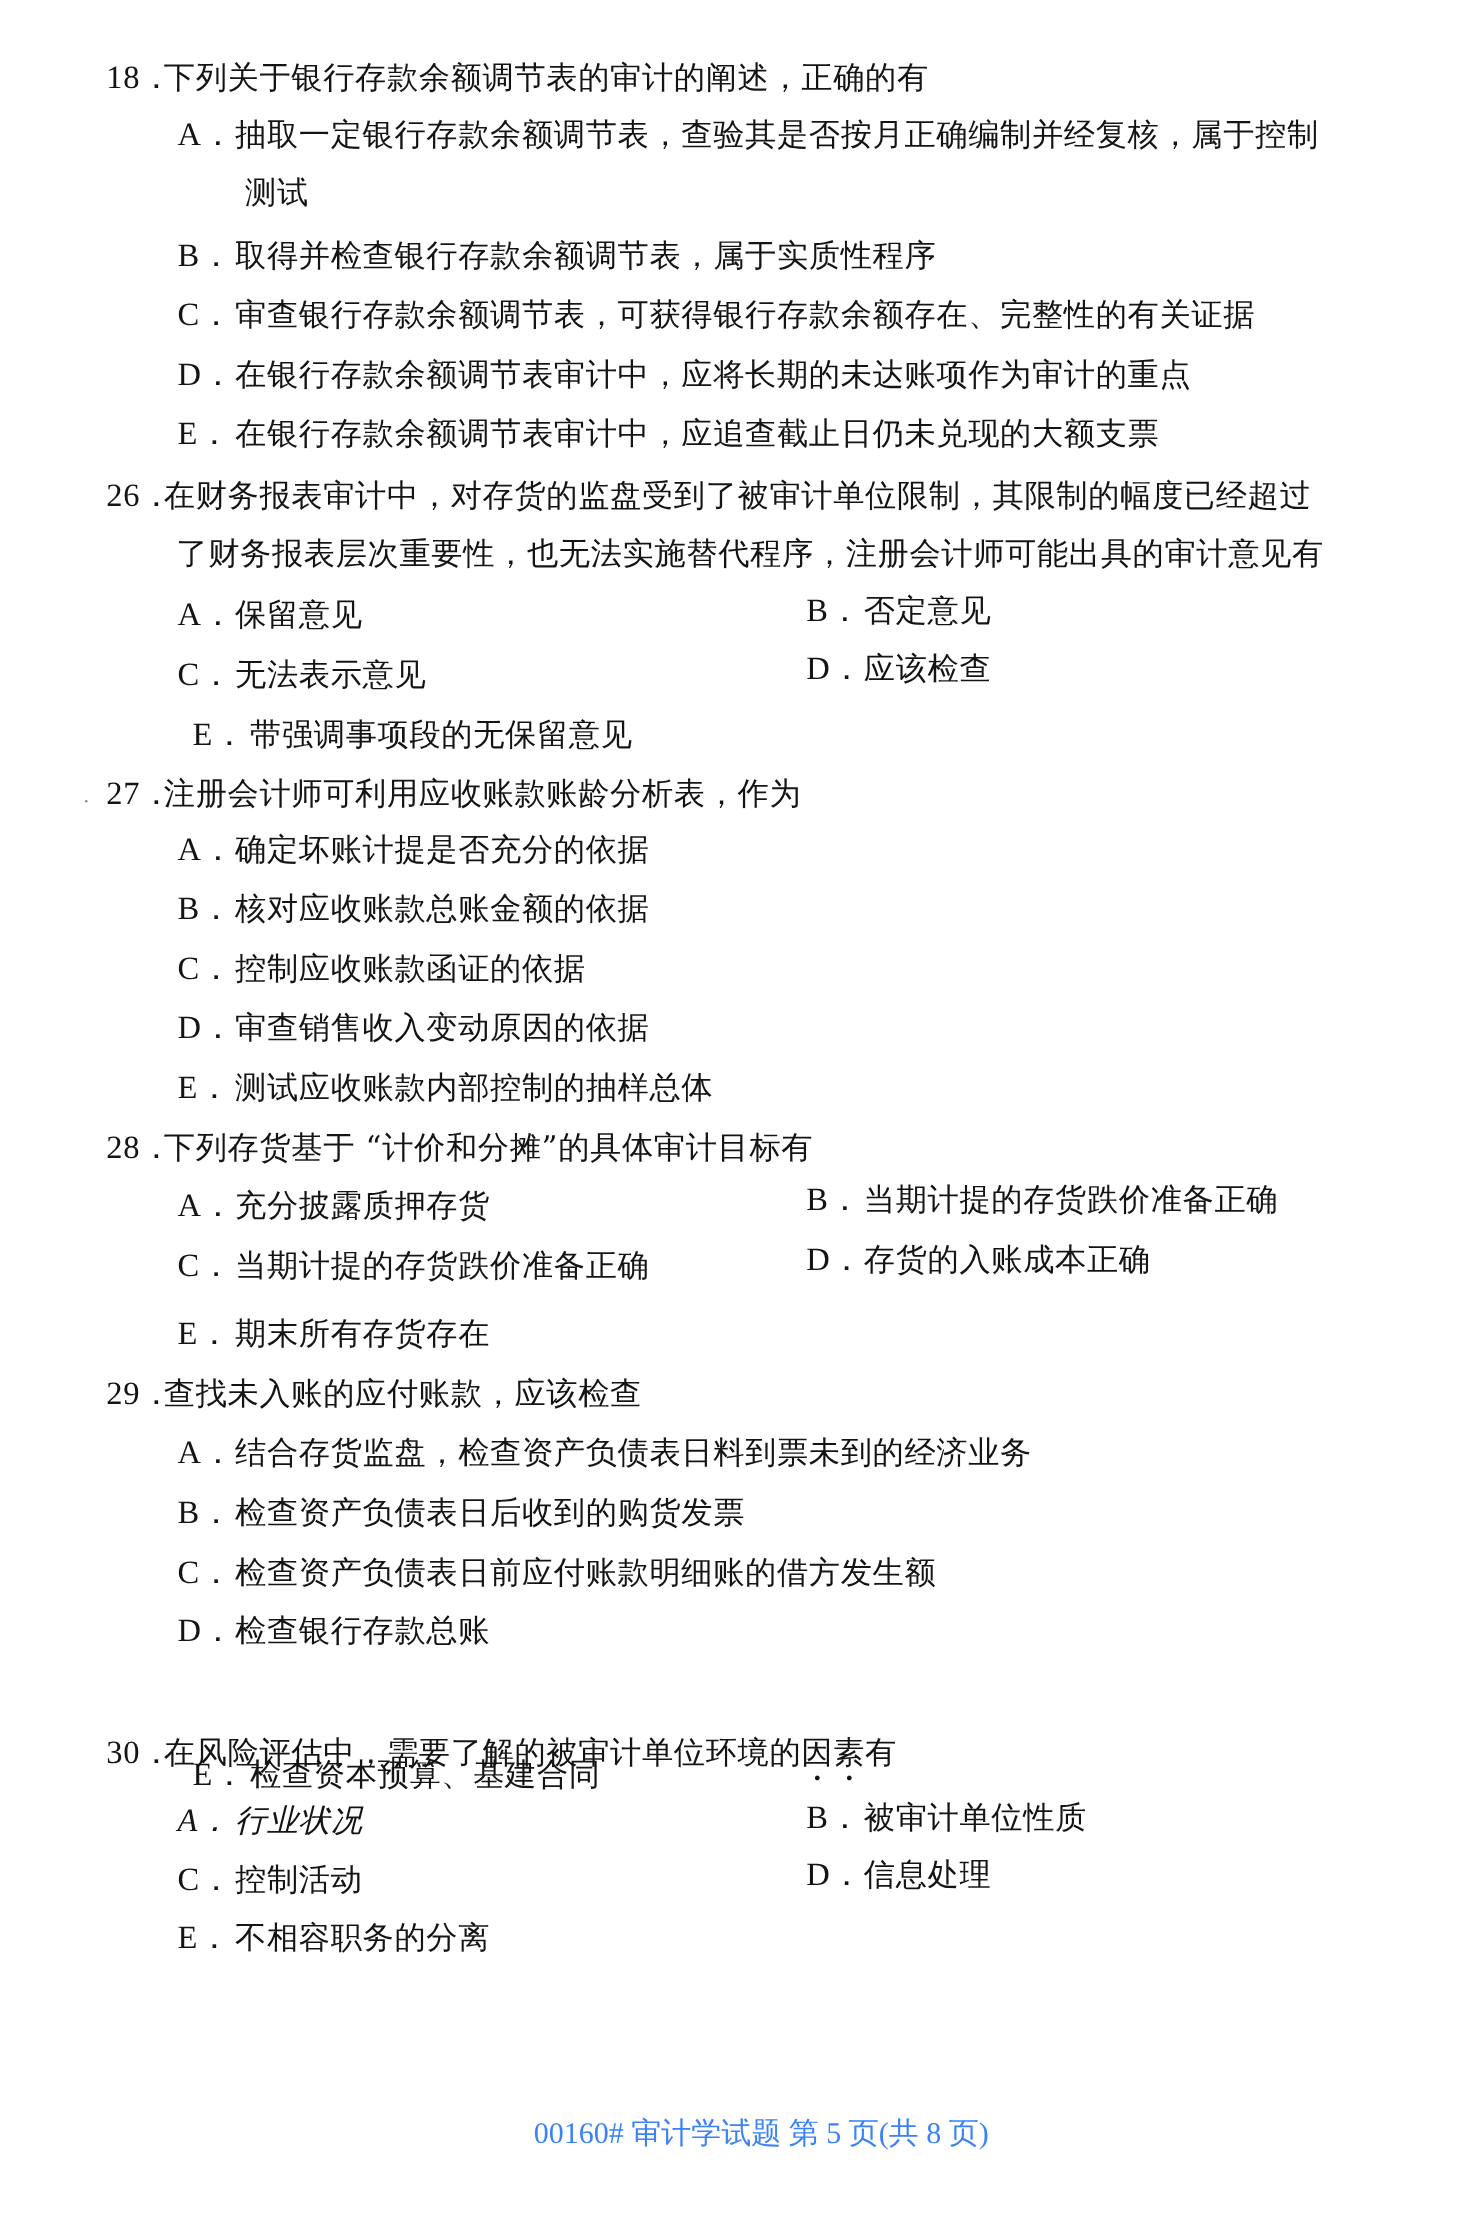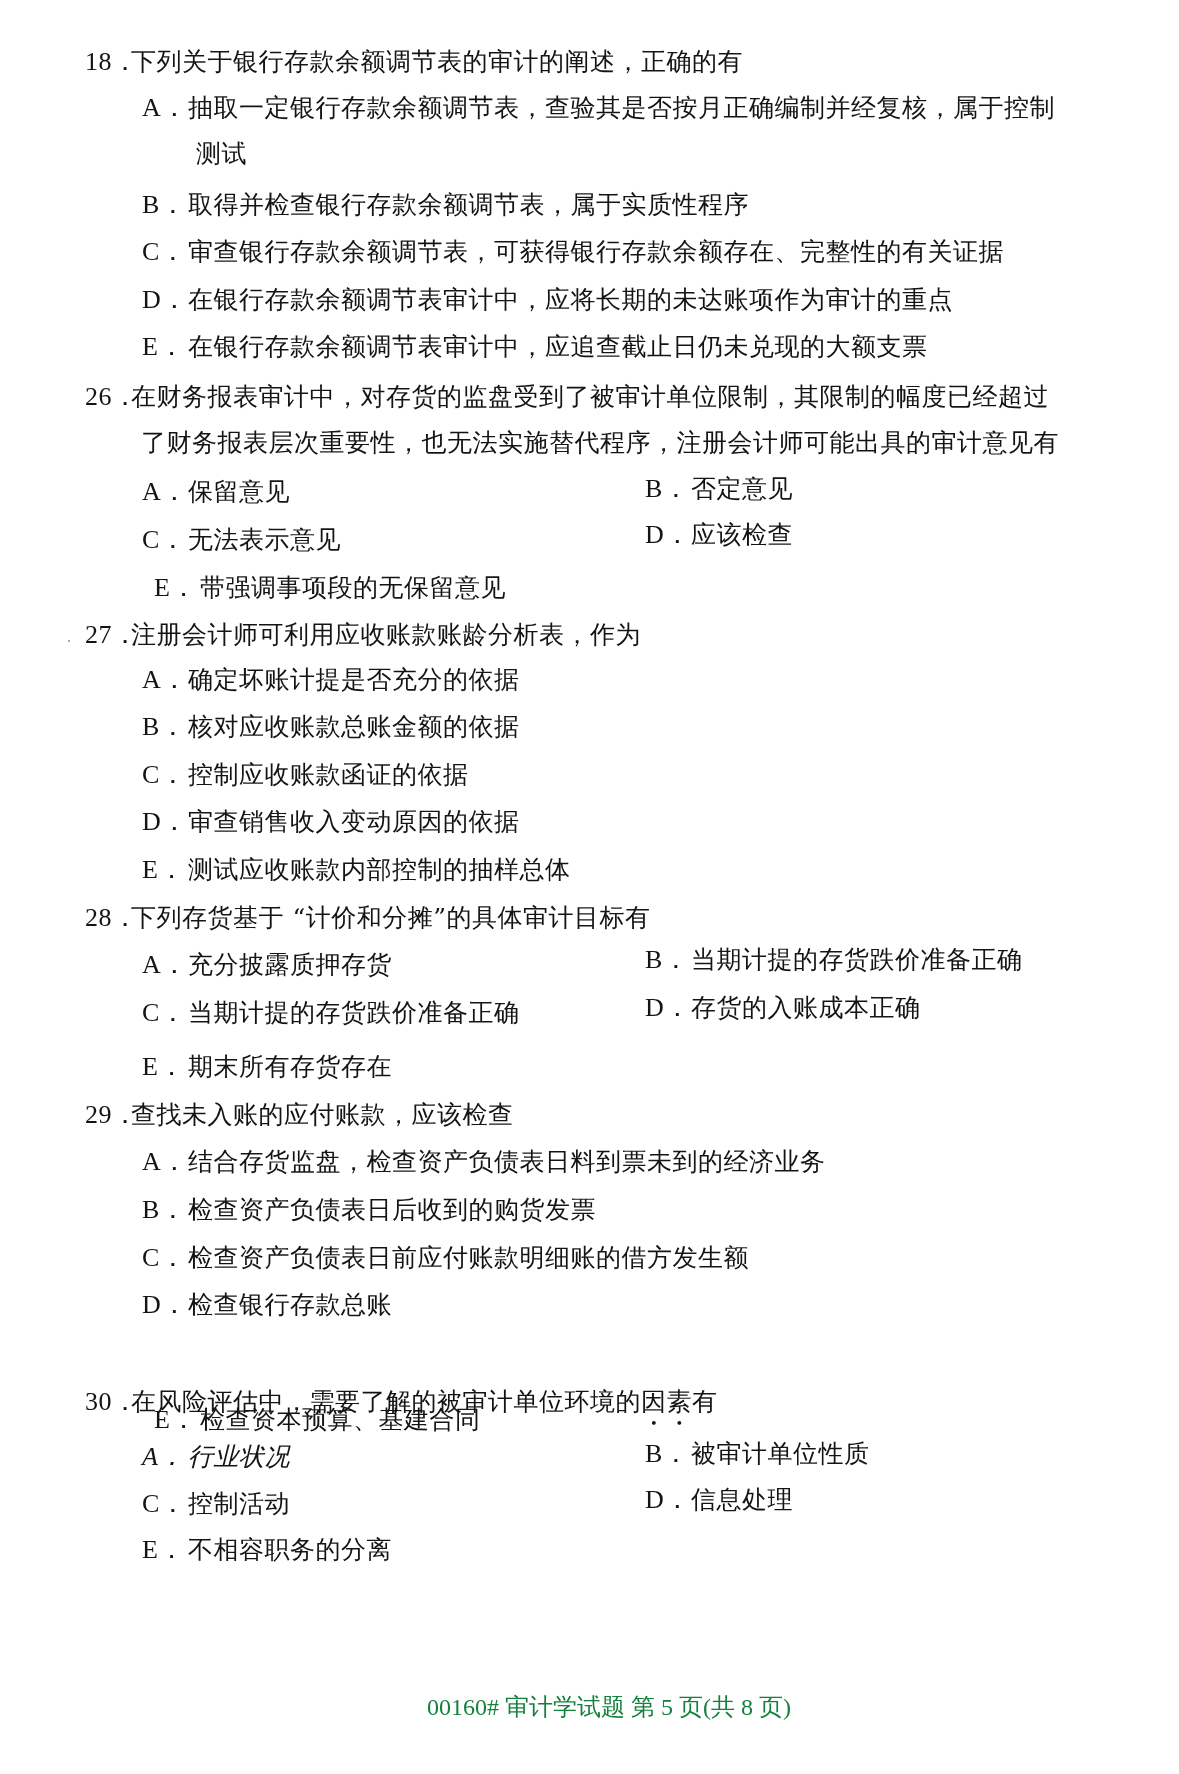--- a/index.html
+++ b/index.html
@@ -13,21 +13,21 @@
     font-size: 25px; line-height: 30px; height: 30px;
     transform: translateY(-15px);
     letter-spacing: 0.5px;
   }
   .qnum { display: inline-block; width: 46px; font-family: "Liberation Serif", serif; font-size: 26px; }
   .olab { display: inline-block; width: 46px; font-family: "Liberation Serif", serif; font-size: 26px; }
   .emph { text-emphasis: dot; text-emphasis-position: under; -webkit-text-emphasis: dot; -webkit-text-emphasis-position: under; }
   .footer {
     position: absolute; left: 427px; top: 1692px;
     font-family: "Liberation Serif", "DejaVu Serif", serif;
-    font-size: 24px; line-height: 30px; white-space: nowrap; color: #15803d;
+    font-size: 24px; line-height: 30px; white-space: nowrap; color: #3b82f6;
   }
   .speck { position: absolute; width: 2px; height: 2px; background: #888; border-radius: 1px; }
 </style>
 </head>
 <body>
 
 <div>
   <div class="line" style="left:85px; top:62px;"><span class="qnum">18．</span><span>下列关于银行存款余额调节表的审计的阐述，正确的有</span></div>
   <div class="line" style="left:142px; top:108px;"><span class="olab">A．</span><span>抽取一定银行存款余额调节表，查验其是否按月正确编制并经复核，属于控制</span></div>
   <div class="line" style="left:196px; top:154px;">测试</div>

